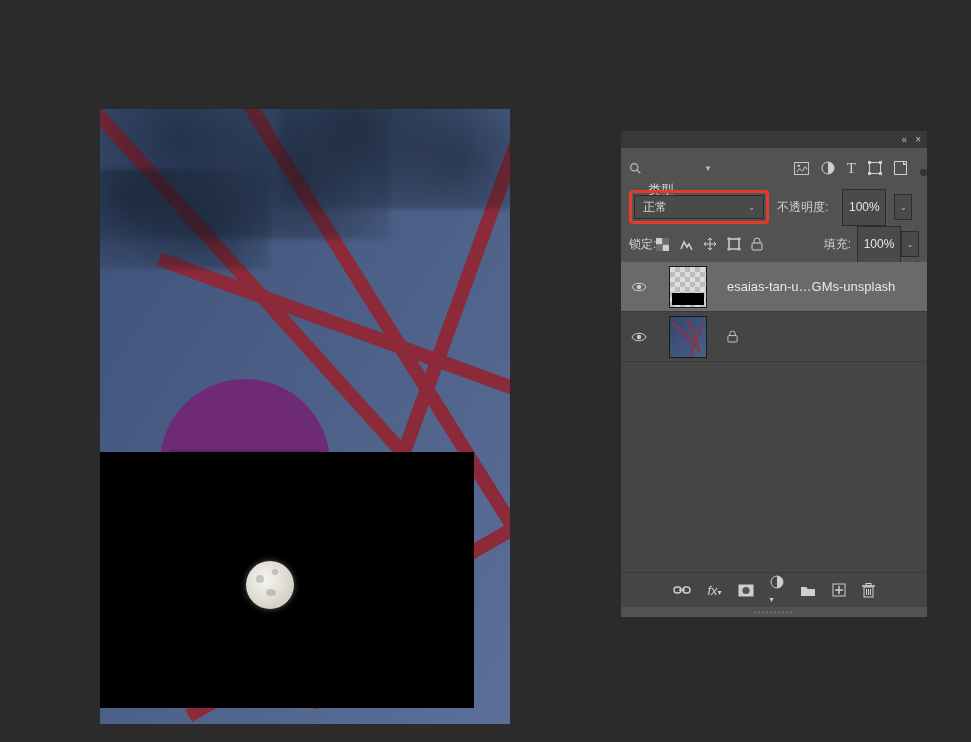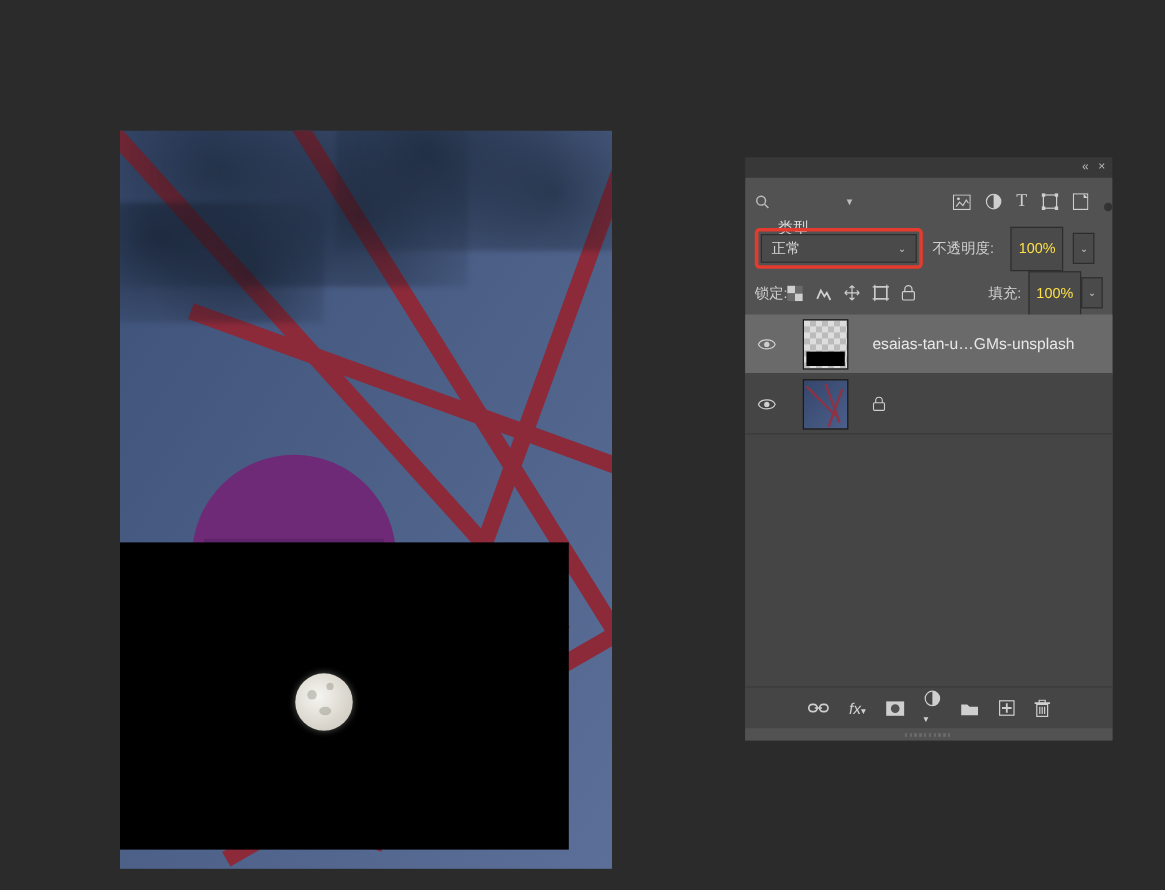--- a/index.html
+++ b/index.html
@@ -224,21 +224,21 @@
     box-sizing: border-box;
   }
   .blend-inner .chev { margin-left: auto; font-size: 8px; color:#bbb;}
   .label-light { font-size: 12px; color:#d0d0d0;}
   .pct-field {
     margin-left: 6px;
     width: 44px;
     height: 37px;
     background: #4a4a4a;
     border: 1px solid #2d2d2d;
-    color: #fde047;
+    color: #e5e5e5;
     text-align: center;
     font-size: 12px;
     box-sizing: border-box;
   }
   .small-dd {
     width: 16px;
     height: 24px;
     background: #4a4a4a;
     border: 1px solid #2d2d2d;
     display:flex;align-items:center;justify-content:center;

